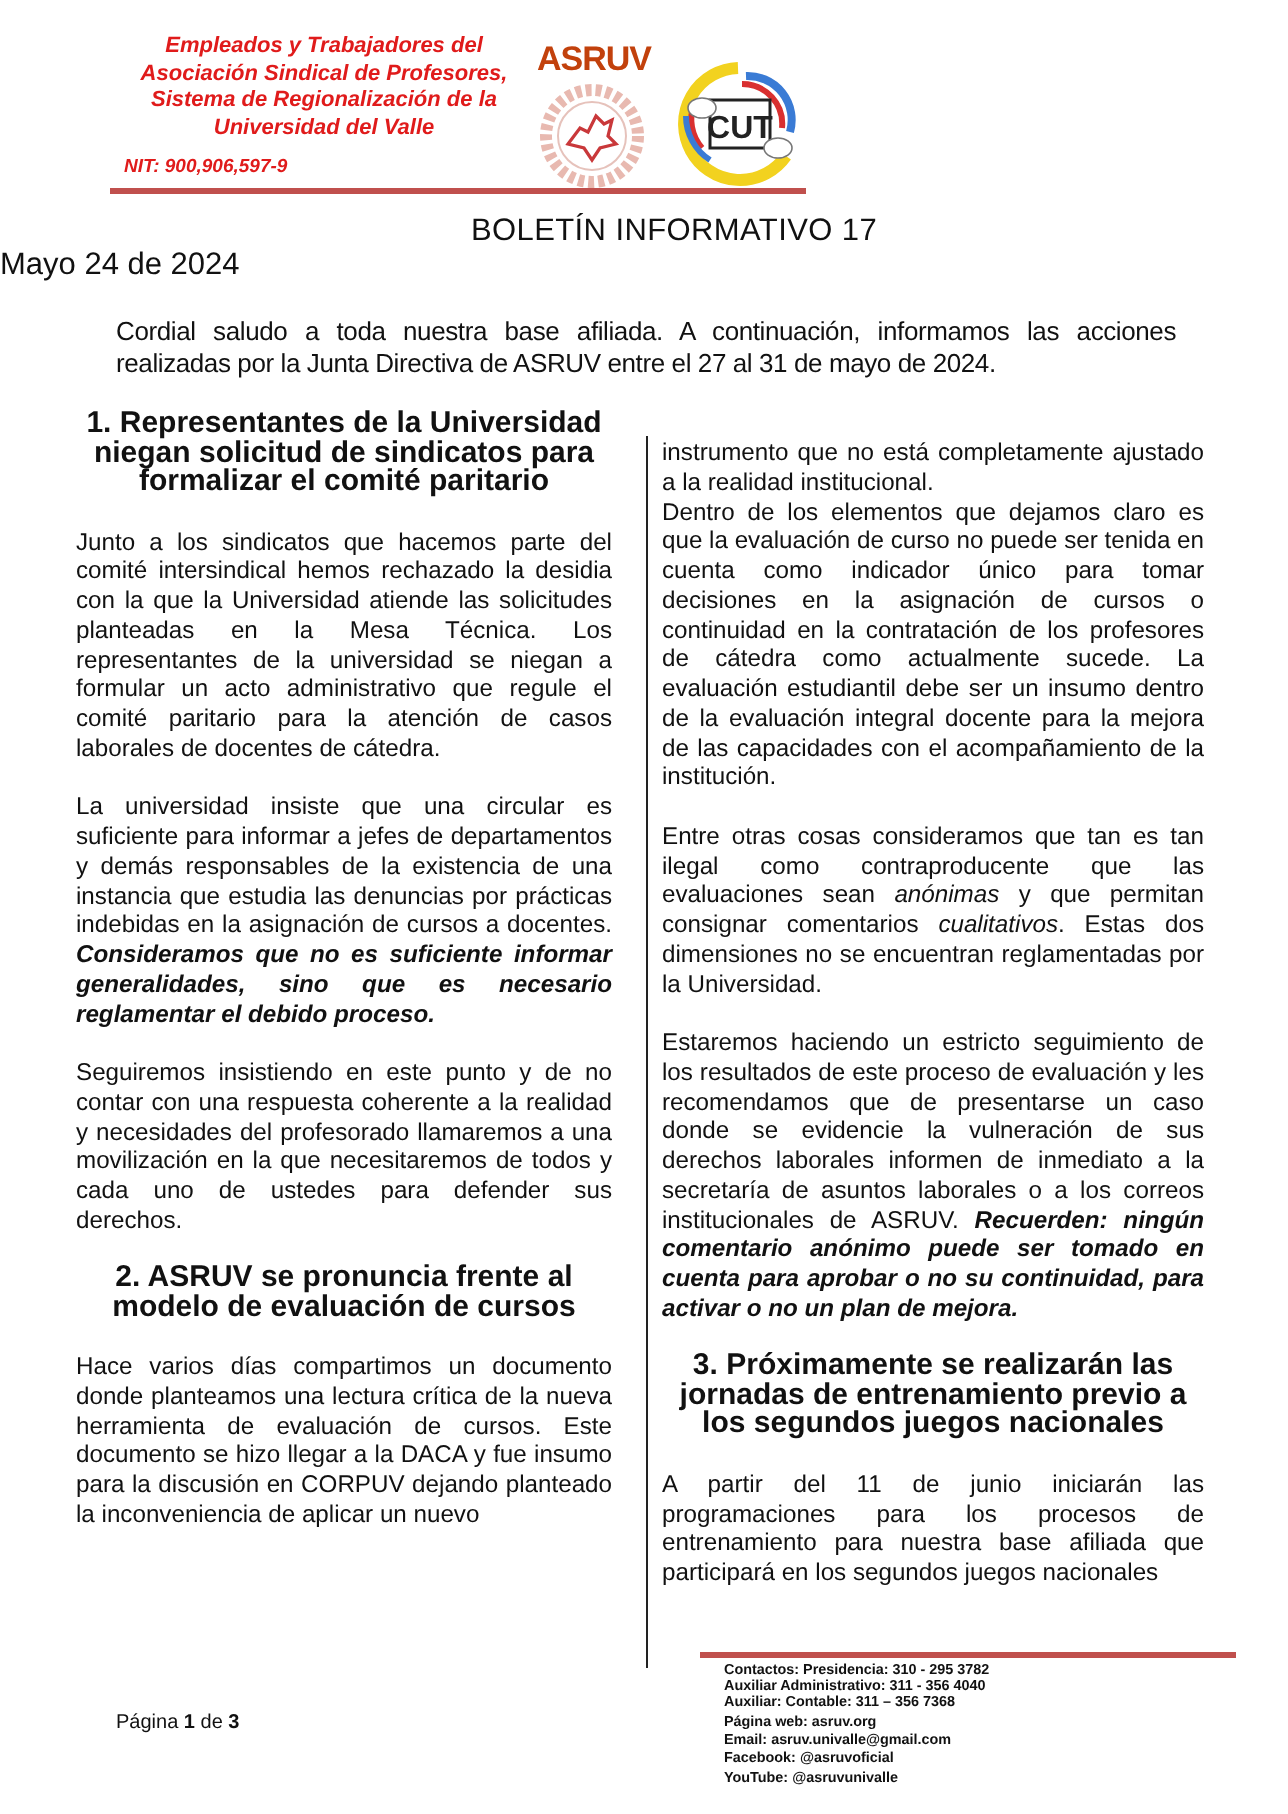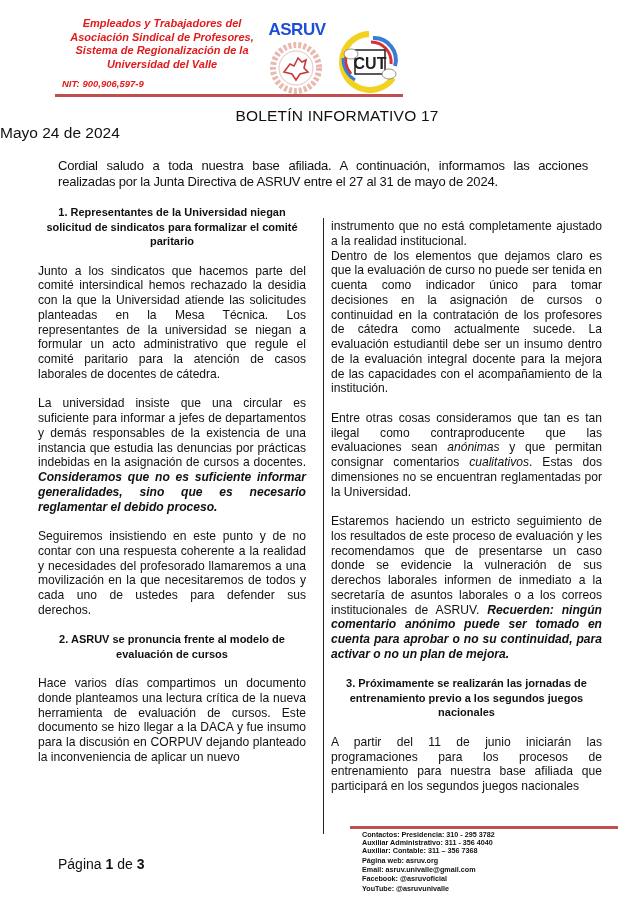--- a/index.html
+++ b/index.html
@@ -6,52 +6,52 @@
   body { width: 644px; height: 907px; position: relative; overflow: hidden;
          font-family: "Liberation Sans", sans-serif; color: #111; }
   .abs { position: absolute; }
 
   
   .org-name { left: 62px; top: 17px; width: 200px; text-align: center;
               color: #e01b1b; font-style: italic; font-weight: bold;
               font-size: 11px; line-height: 13.6px; }
   .org-nit { left: 62px; top: 78px; width: 200px; 
              color: #e01b1b; font-style: italic; font-weight: bold; font-size: 9.5px; }
-  .asruv-text { left: 267px; top: 20px; width: 60px; text-align: center; color: #1d4ed8;
+  .asruv-text { left: 267px; top: 20px; width: 60px; text-align: center; color: #c2410c;
                 font-weight: bold; font-size: 17px; letter-spacing: -0.5px; font-family: "Liberation Sans", sans-serif; }
   .asruv-seal { left: 270px; top: 42px; width: 52px; height: 52px; }
   .cut-logo { left: 333px; top: 28px; width: 74px; height: 68px; }
   .header-rule { left: 55px; top: 94px; width: 348px; height: 3px; background: #c0504d; }
 
   .title { left: 0; top: 107px; width: 644px; text-align: center; font-weight: normal;
            font-size: 15.5px; letter-spacing: 0.2px; padding-left: 30px; box-sizing: border-box; }
   .subtitle { left: 0; top: 124px; width: 644px; text-align: left; font-size: 15.5px;
               box-sizing: border-box; }
 
   .intro { left: 58px; top: 158px; width: 530px; font-family: "Liberation Sans Narrow", "Liberation Sans", sans-serif;
            font-size: 13px; line-height: 16px; text-align: justify; letter-spacing: -0.2px; }
 
   
   .col { width: 268px; font-size: 12.1px; line-height: 14.75px; text-align: justify; }
   .col p { margin: 0; }
   .col-left { left: 38px; top: 205px; }
   .col-right { left: 331px; top: 219px; width: 271px; }
   .col-divider { left: 323px; top: 218px; width: 1px; height: 616px; background: #222; }
 
-  .heading { font-weight: bold; text-align: center; font-size: 11px; line-height: 14.6px; }
+  .heading { font-weight: bold; text-align: center; font-size: 15px; line-height: 14.6px; }
   .gap { height: 14.75px; }
   .bi { font-weight: bold; font-style: italic; }
   .it { font-style: italic; }
 
   
   .footer-rule { left: 350px; top: 826px; width: 268px; height: 3px; background: #c0504d; }
   .contacts { left: 362px; top: 831px; font-size: 7.2px; line-height: 8.1px; font-weight: bold; color: #111; }
   .contacts div { white-space: nowrap; }
   .contacts .sp { margin-top: 1.3px; }
-  .page-num { left: 58px; top: 856px; font-size: 14px; }
+  .page-num { left: 58px; top: 856px; font-size: 10px; }
   .page-num b { font-weight: bold; }
 </style>
 </head>
 <body>
 
 <div class="abs org-name">
   <div>Empleados y Trabajadores del</div>
   <div>Asociación Sindical de Profesores,</div>
   <div>Sistema de Regionalización de la</div>
   <div>Universidad del Valle</div>

